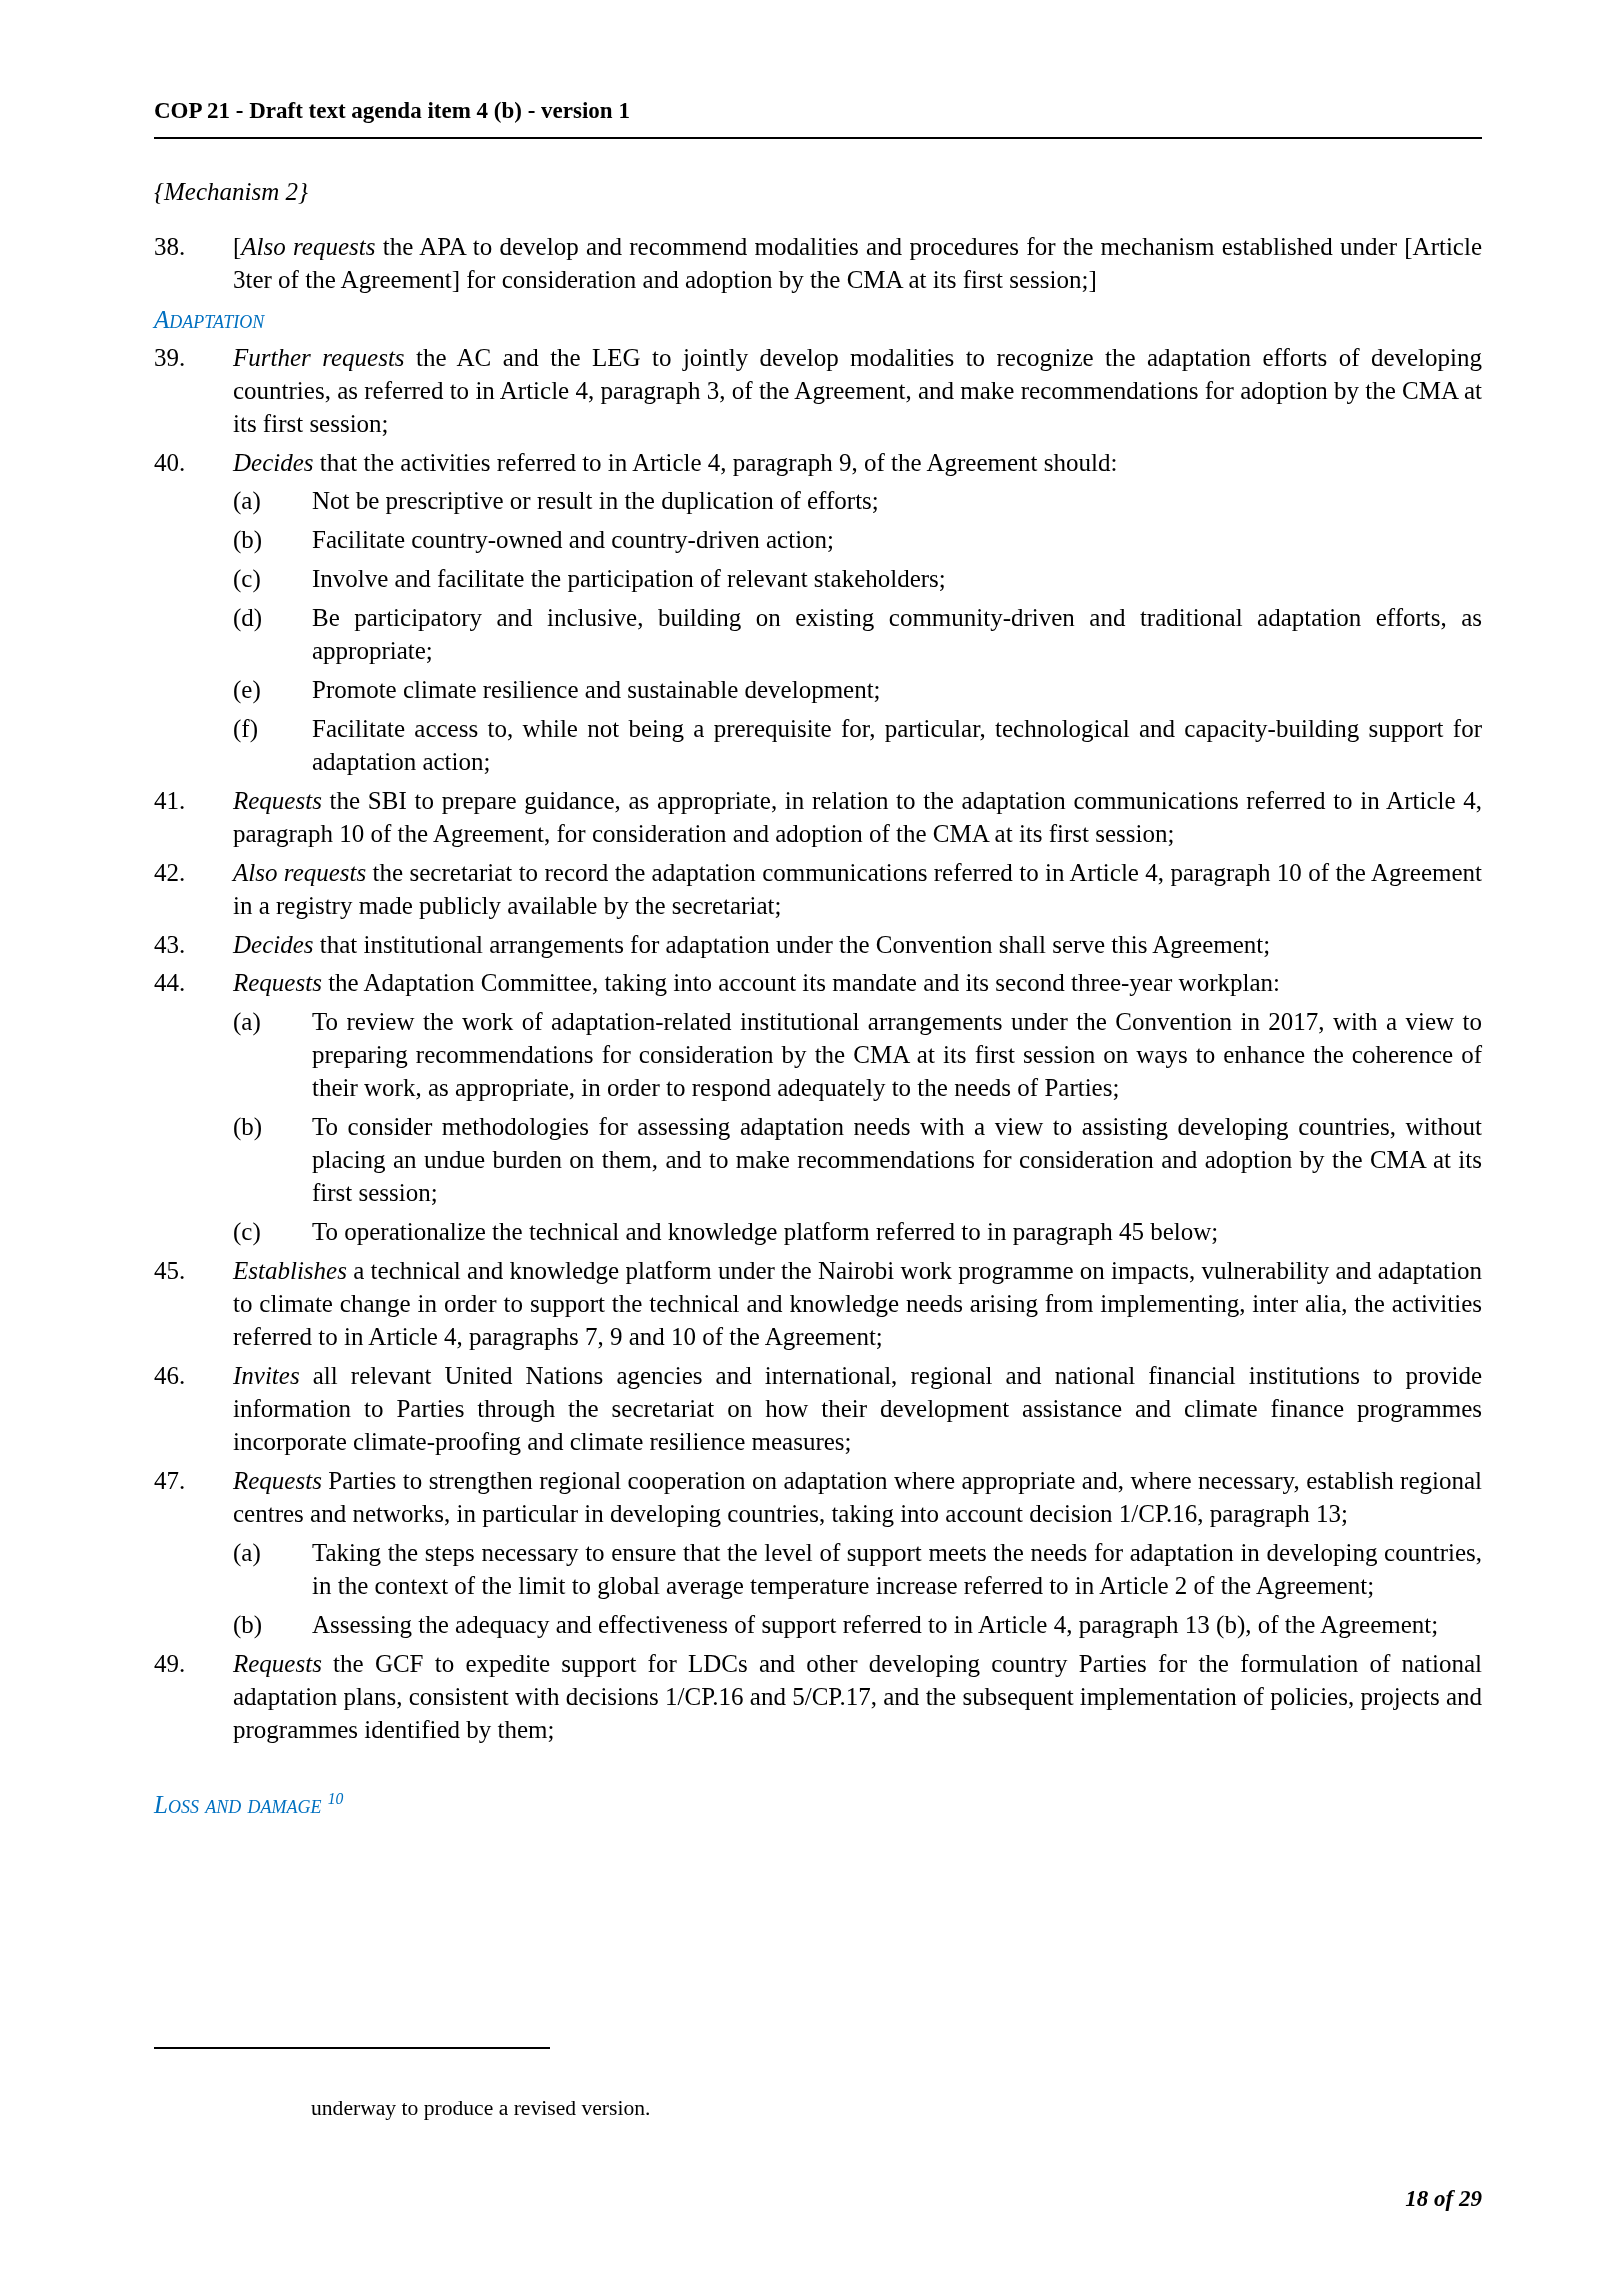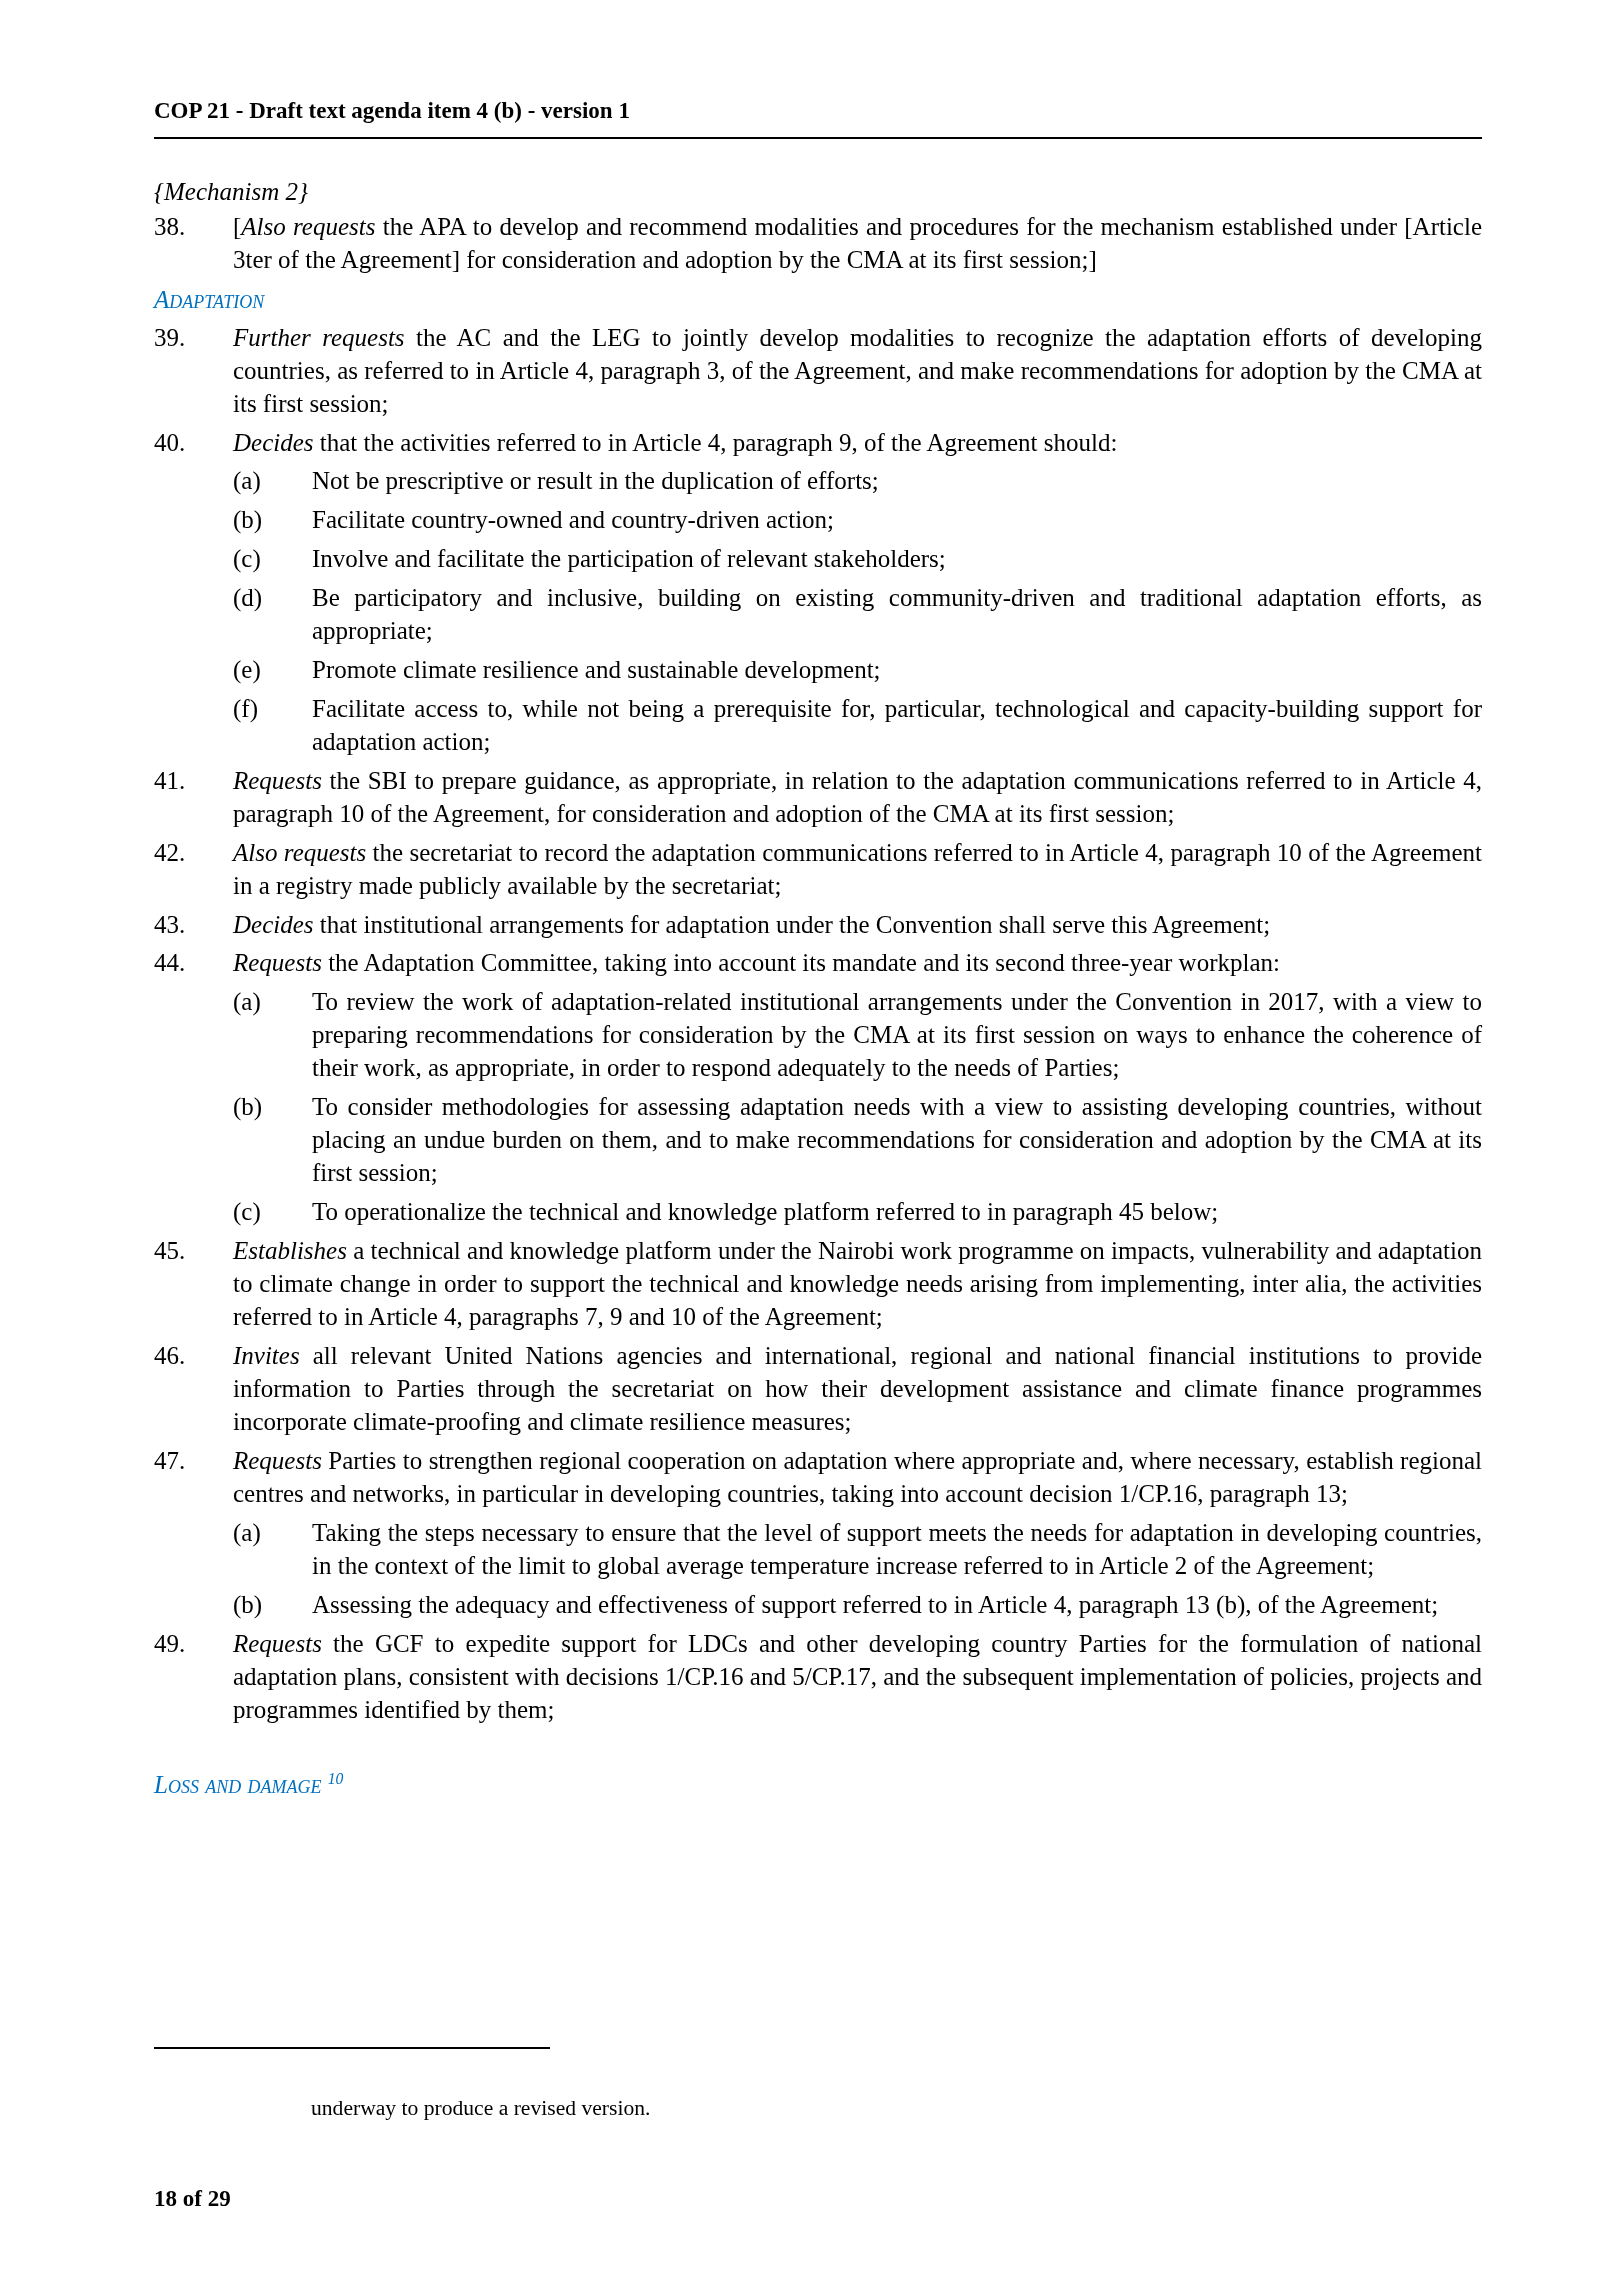--- a/index.html
+++ b/index.html
@@ -4,36 +4,36 @@
 <style>
   html, body { margin: 0; padding: 0; background: #ffffff; }
   body { width: 1623px; height: 2295px; position: relative; overflow: hidden;
          font-family: "Liberation Serif", "DejaVu Serif", serif; color: #000; }
   .page { position: absolute; left: 154px; top: 0; width: 1328px; }
   .header { position: absolute; top: 98px; left: 0; width: 1328px;
             font-weight: bold; font-size: 23px; }
   .header-rule { position: absolute; top: 137px; left: 0; width: 1328px; height: 0;
                  border-top: 2.6px solid #000; }
   .body { position: absolute; top: 175px; left: 0; width: 1328px; font-size: 25px; line-height: 33px; }
-  .subhead { font-style: italic; margin-bottom: 2px; font-family: Liberation Serif, serif; }
+  .subhead { font-style: italic; margin-bottom: 22px; font-family: Liberation Serif, serif; }
   .section { color: #0070c0; font-style: italic; font-variant: small-caps; font-size: 25px;
              margin: 6.5px 0 5.2px 0; }
   .para { display: flex; margin-bottom: 5.9px; text-align: justify; }
   .pnum { flex: 0 0 79px; }
   .ptext { flex: 1; }
   .sub { display: flex; margin-left: 79px; margin-bottom: 5.9px; text-align: justify; }
   .snum { flex: 0 0 79px; }
   .stext { flex: 1; }
   em { font-style: italic; }
   sup { font-size: 15.7px; vertical-align: super; line-height: 0; }
   .fn-rule { position: absolute; left: 0; top: 2047px; width: 396px; border-top: 2px solid #000; }
   .footnote { position: absolute; left: 0; top: 2061px; width: 1243px; font-size: 21.6px; line-height: 30px; }
   .footnote .cont { padding-left: 157px; margin-top: 32px; }
-  .footer { position: absolute; top: 2186px; left: 0; width: 1328px; text-align: left;
-            font-weight: bold; font-size: 23px; }
+  .footer { position: absolute; top: 2186px; left: 0; width: 1328px; text-align: right;
+            font-weight: bold; font-size: 23px; font-style: italic; }
 </style>
 </head>
 <body>
 
 <div class="page">
   <div class="header">COP 21 - Draft text agenda item 4 (b) - version 1</div>
   <div class="header-rule"></div>
 
   <div class="body">
     <div class="subhead">{Mechanism 2}</div>

